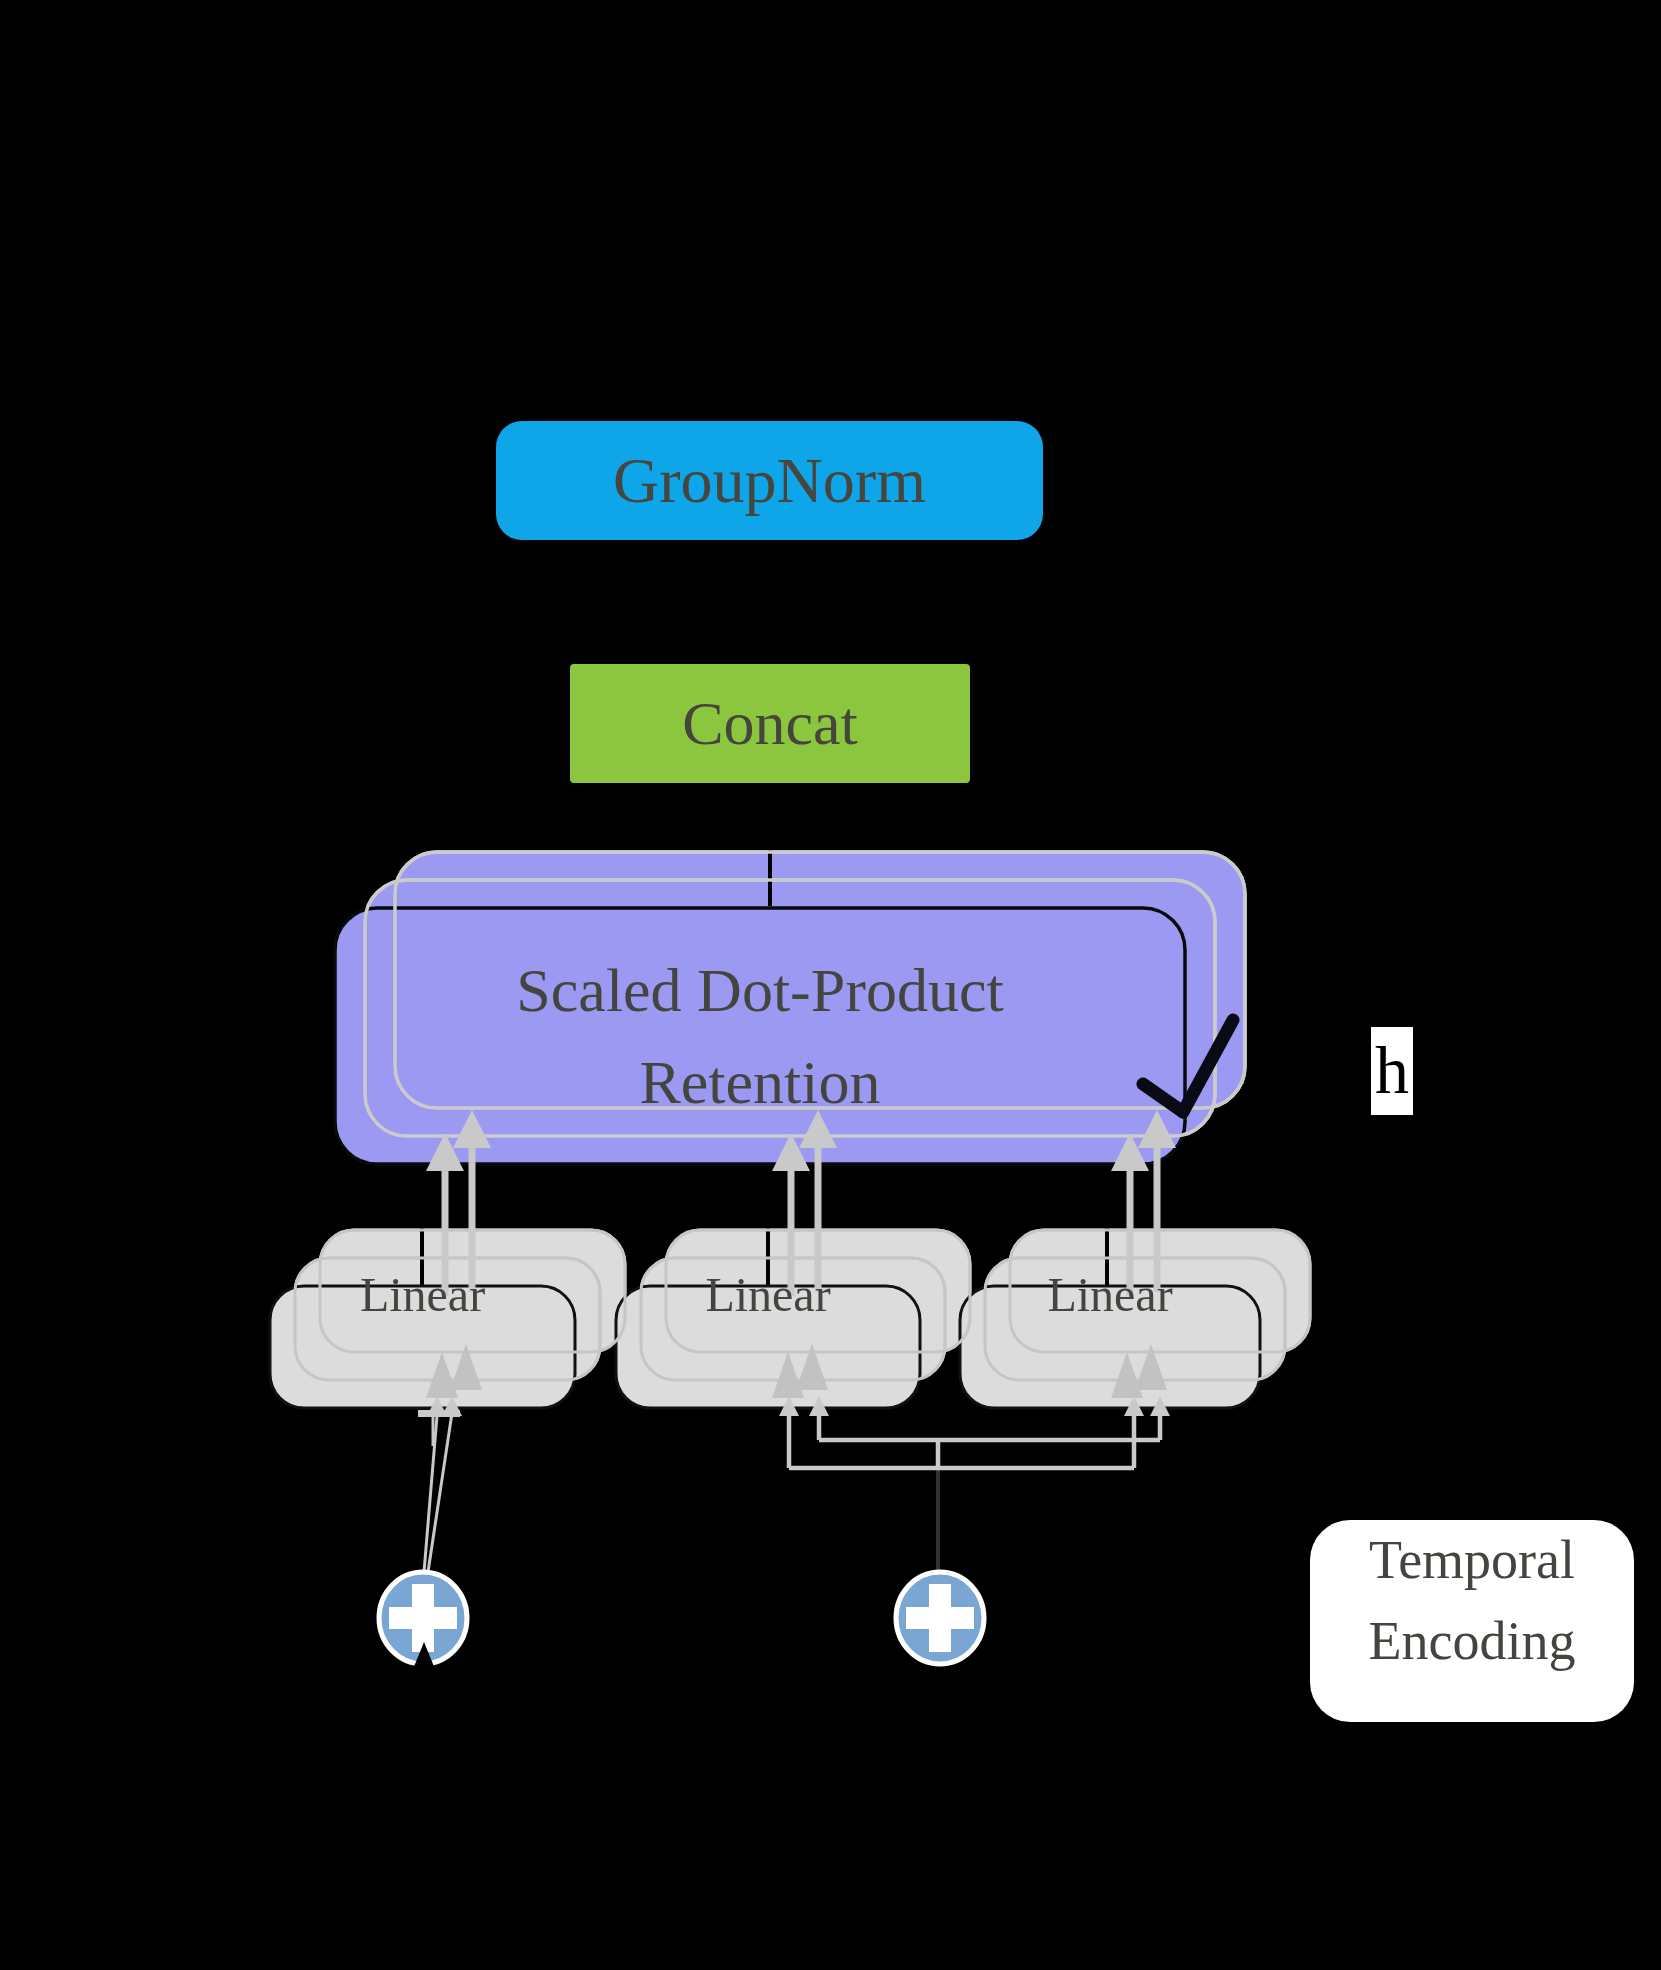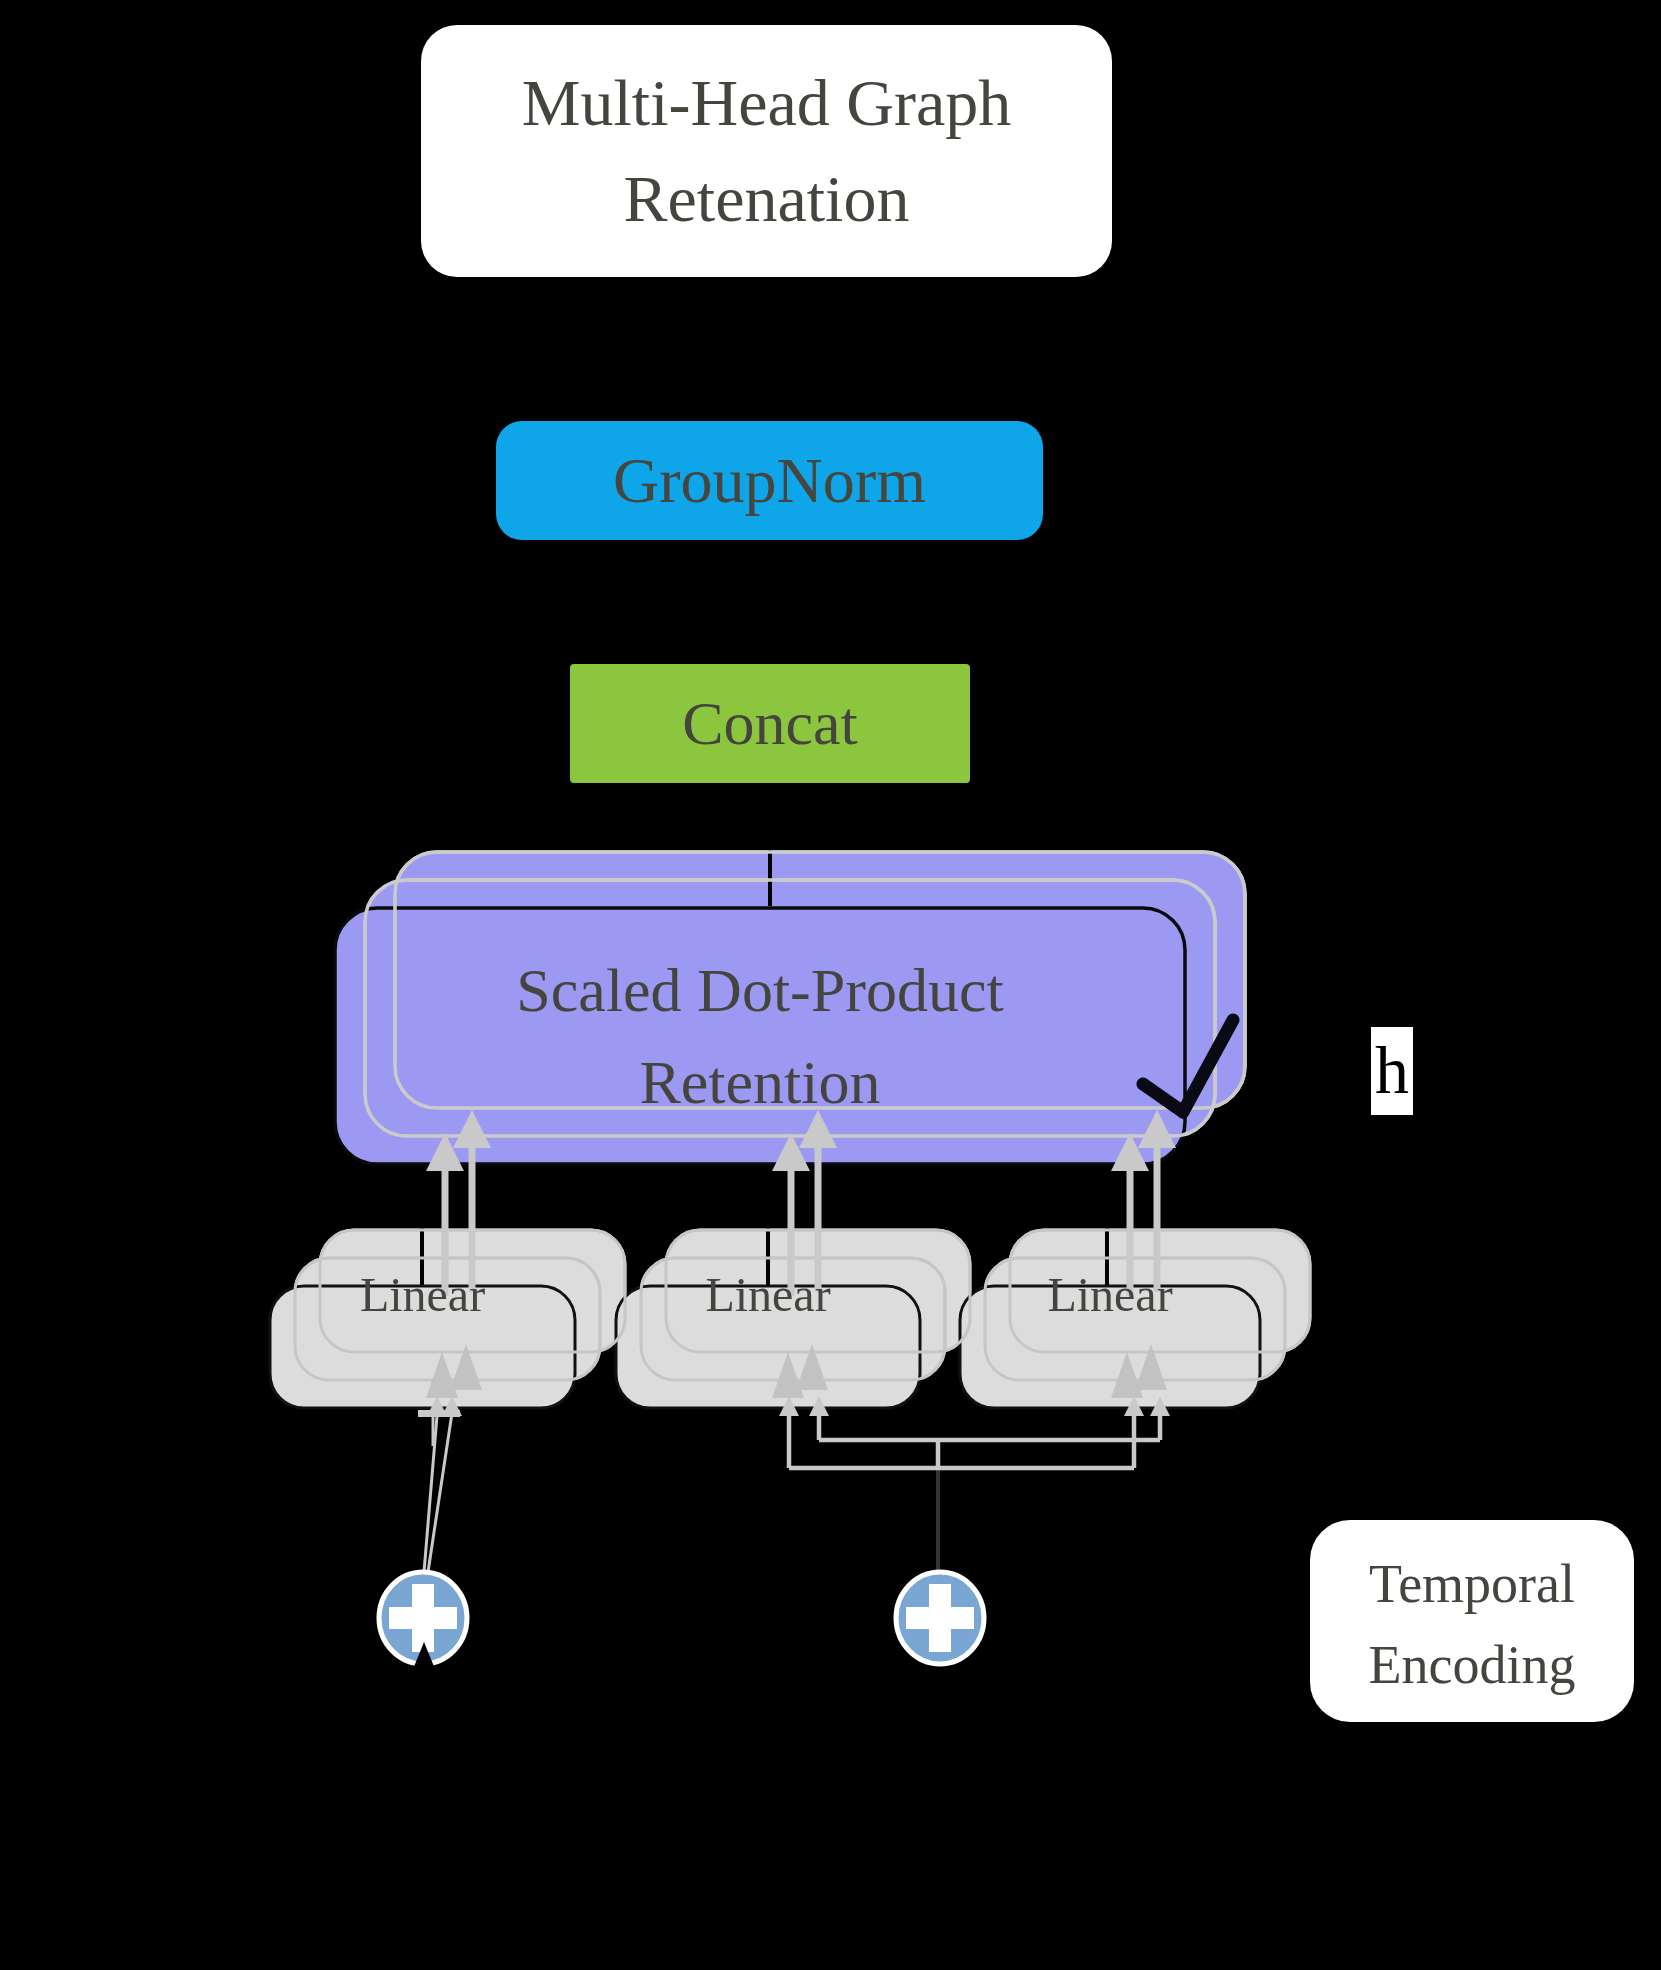--- a/index.html
+++ b/index.html
@@ -30,21 +30,21 @@
   }
   .label-linear-q{left:270px;width:305px;}
   .label-linear-k{left:616px;width:304px;}
   .label-linear-v{left:960px;width:300px;}
   .node-hlabel{
     left:1371px;top:1027px;width:42px;height:88px;background:#ffffff;
     font-size:68px;line-height:86px;color:#000;
   }
   .node-temporal{
     left:1310px;top:1520px;width:324px;height:202px;background:#ffffff;border-radius:40px;
-    font-size:54px;line-height:81px;padding-top:24px;
+    font-size:54px;line-height:81px;
   }
 </style>
 </head>
 <body>
 
 <div id="stage">
 
   <svg id="connector-layer" width="1661" height="1970" viewBox="0 0 1661 1970" xmlns="http://www.w3.org/2000/svg">
 
     <g>
@@ -148,24 +148,20 @@
       <rect x="389" y="1607" width="68" height="22" fill="#ffffff"></rect>
       <polygon points="424,1642 411,1674 437,1674" fill="#000000"></polygon>
     </g>
     <g>
       <ellipse cx="940" cy="1618" rx="44" ry="46" fill="#7aa6d3" stroke="#ffffff" stroke-width="5"></ellipse>
       <rect x="929" y="1584" width="22" height="68" fill="#ffffff"></rect>
       <rect x="906" y="1607" width="68" height="22" fill="#ffffff"></rect>
     </g>
   </svg>
 
-  <div class="node node-title">
-    <div>Multi-Head Graph</div>
-    <div>Retenation</div>
-  </div>
 
   <div class="node node-groupnorm">
     <span>GroupNorm</span>
   </div>
 
   <div class="node node-concat">
     <span>Concat</span>
   </div>
 
   <div class="node label-retention">

